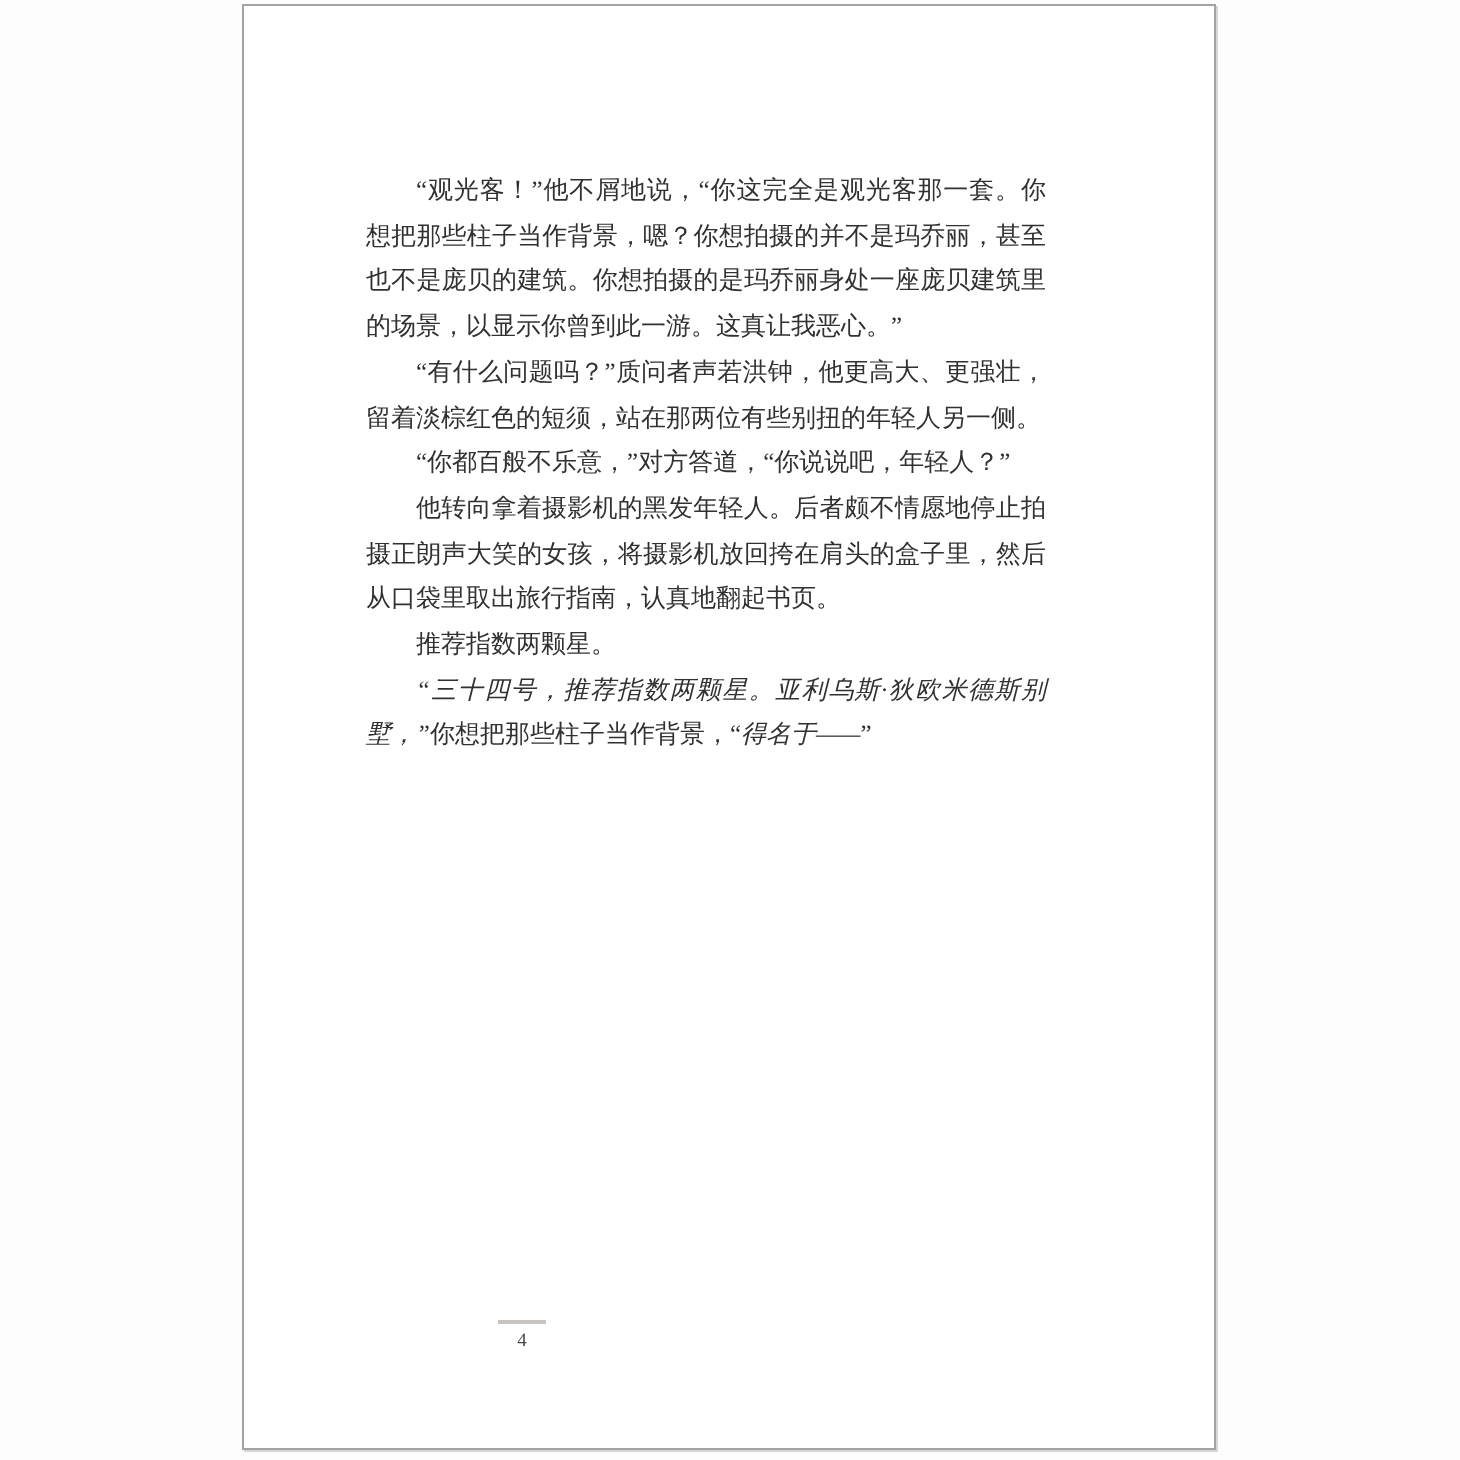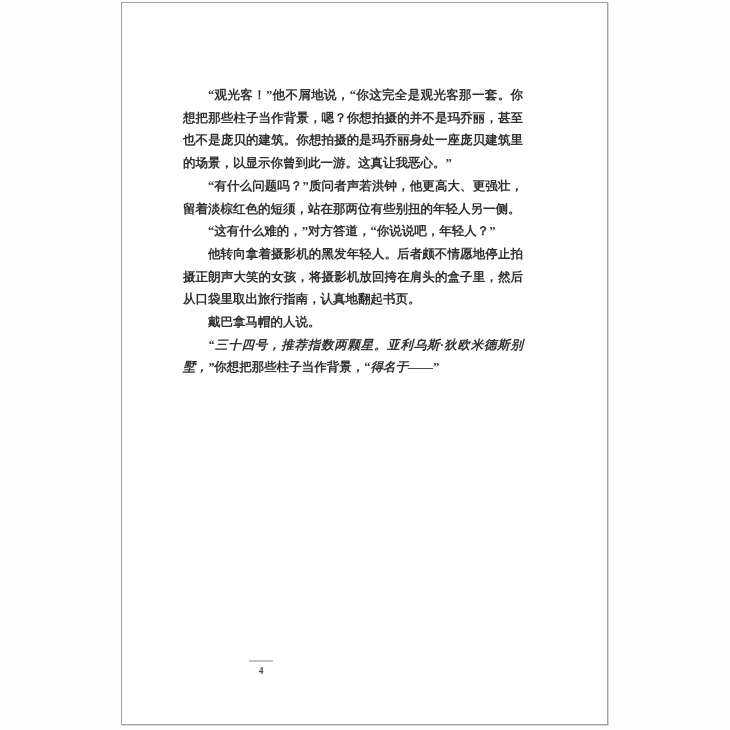--- a/index.html
+++ b/index.html
@@ -19,21 +19,20 @@
   .book-page {
     position: absolute;
     left: 121px;
     top: 2px;
     width: 487px;
     height: 723px;
     background: #ffffff;
     border: 1px solid #a3a3a3;
     box-shadow: 1px 1px 0 #d6d6d6;
     box-sizing: border-box;
-    font-weight: bold;
   }
   .body-text {
     position: absolute;
     left: 61px;
     top: 81px;
     width: 340px;
     color: #333130;
     font-size: 12.5px;
     line-height: 22.7px;
     text-align: justify;
@@ -68,23 +67,23 @@
   }
 </style>
 </head>
 <body>
 
 <div class="stage">
   <div class="book-page">
     <div class="body-text">
         <p><span>“观光客！”他不屑地说，“你这完全是观光客那一套。你想把那些柱子当作背景，嗯？你想拍摄的并不是玛乔丽，甚至也不是庞贝的建筑。你想拍摄的是玛乔丽身处一座庞贝建筑里的场景，以显示你曾到此一游。这真让我恶心。”</span></p>
         <p><span>“有什么问题吗？”质问者声若洪钟，他更高大、更强壮，留着淡棕红色的短须，站在那两位有些别扭的年轻人另一侧。</span></p>
-        <p><span>“这有什么难的，”对方答道，“你说说吧，年轻人？”</span></p>
+        <p><span>“你都百般不乐意，”对方答道，“你说说吧，年轻人？”</span></p>
         <p><span>他转向拿着摄影机的黑发年轻人。后者颇不情愿地停止拍摄正朗声大笑的女孩，将摄影机放回挎在肩头的盒子里，然后从口袋里取出旅行指南，认真地翻起书页。</span></p>
-        <p><span>戴巴拿马帽的人说。</span></p>
+        <p><span>推荐指数两颗星。</span></p>
         <p><span class="kai">“三十四号，推荐指数两颗星。亚利乌斯·狄欧米德斯别墅，”</span><span>你想把那些柱子当作背景，“</span><span class="kai">得名于——</span><span>”</span></p>
       </div>
     <div class="footer">
       <div class="footer-rule"></div>
       <div class="page-number">4</div>
     </div>
   </div>
 </div>
 
 </body></html>

